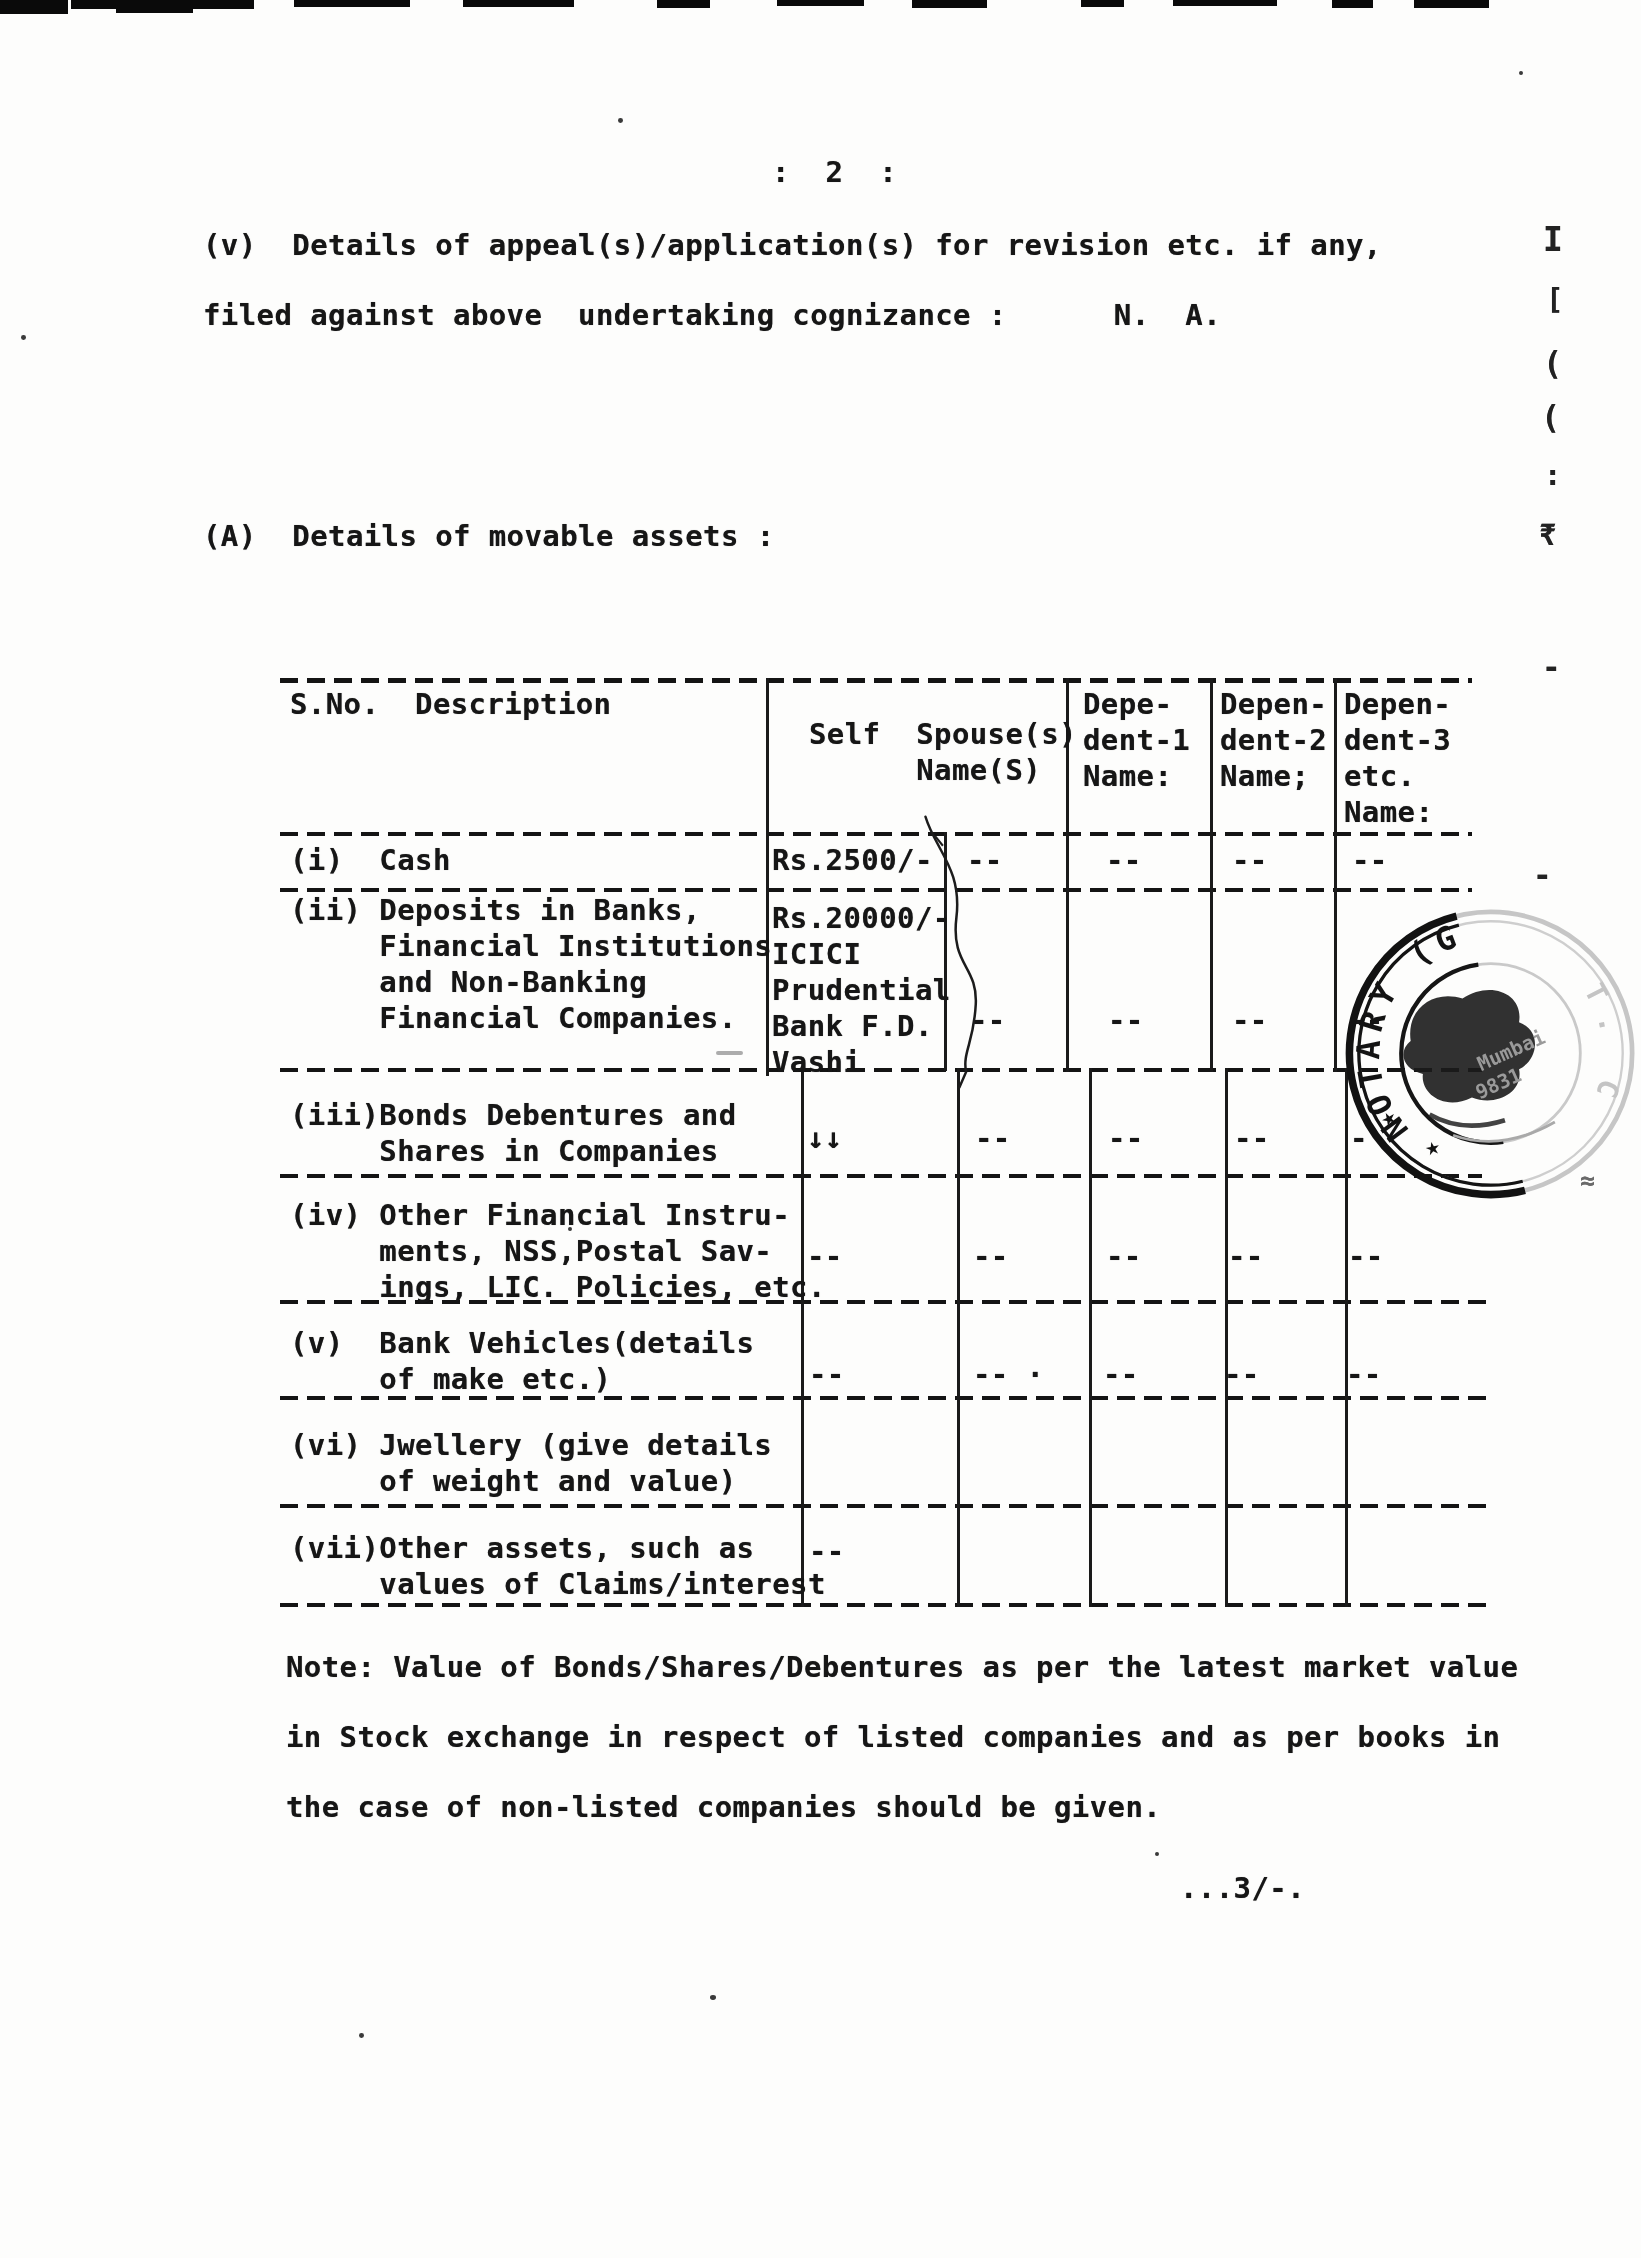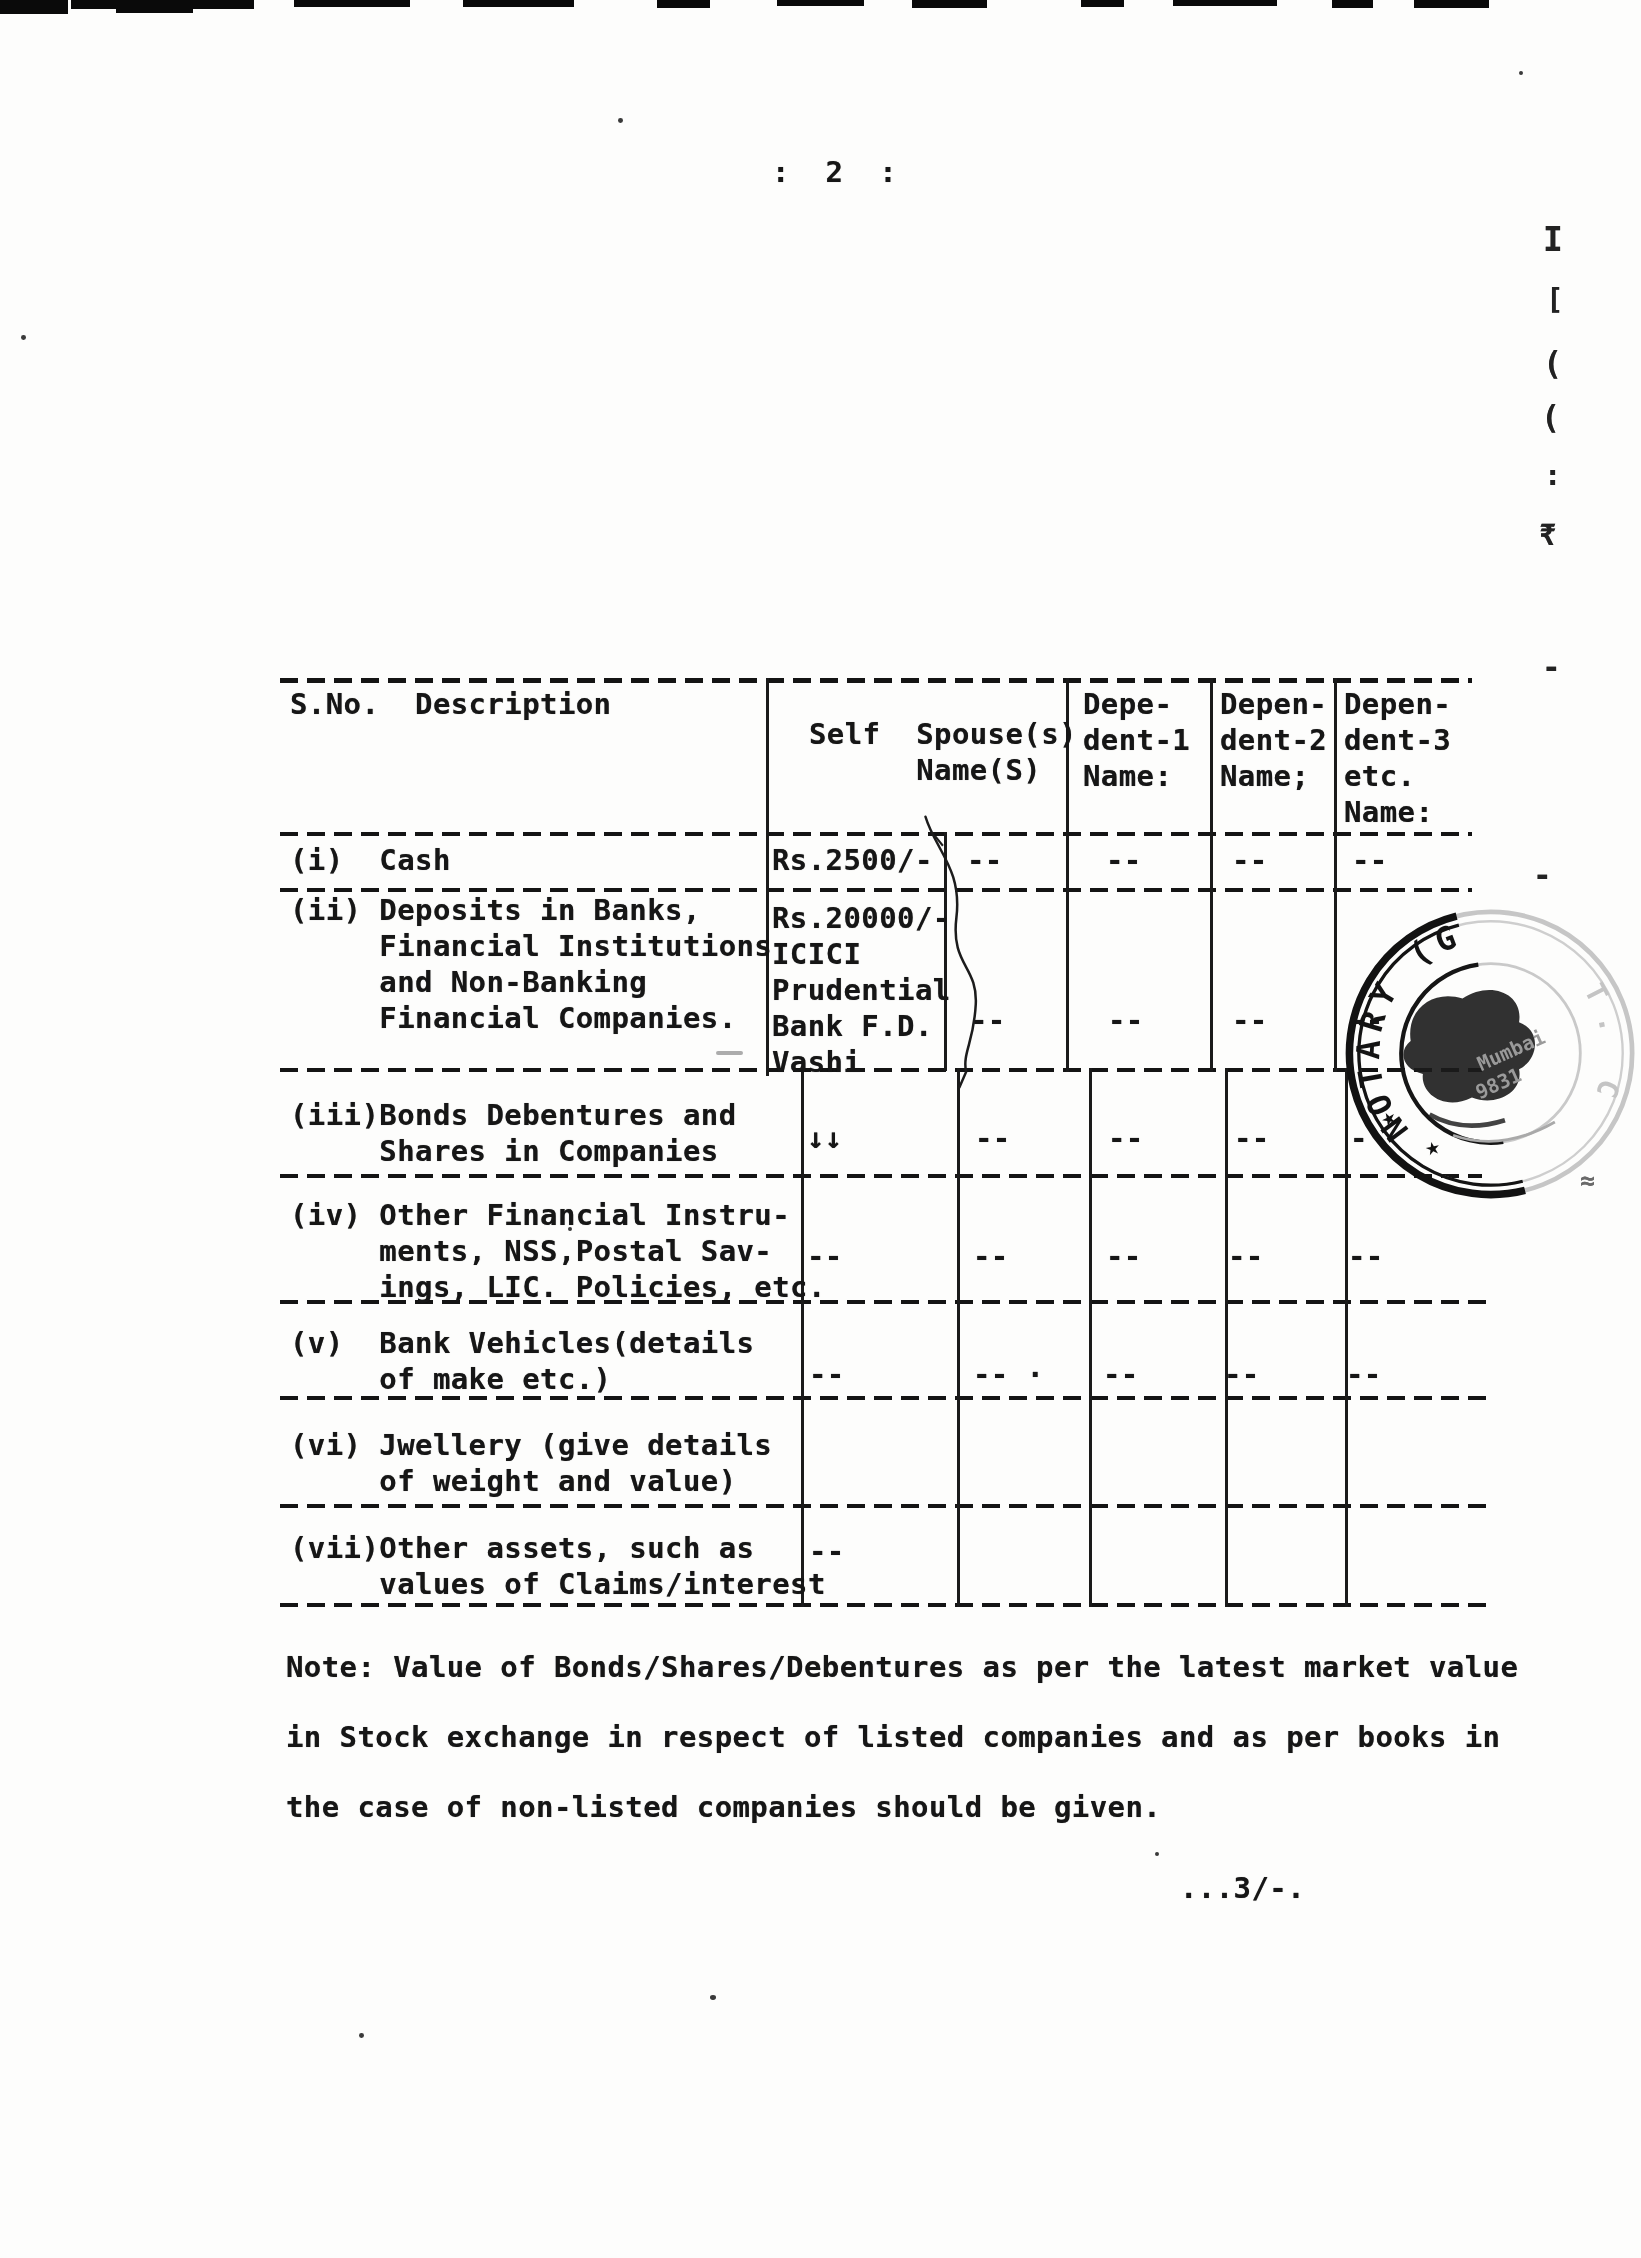--- a/index.html
+++ b/index.html
@@ -45,22 +45,25 @@
     <div class="edgebar" style="left:777px;top:0;width:87px;height:5.8px"></div>
     <div class="edgebar" style="left:912px;top:0;width:75px;height:7.7px"></div>
     <div class="edgebar" style="left:1081px;top:0;width:43px;height:6.8px"></div>
     <div class="edgebar" style="left:1173px;top:0;width:104px;height:5.8px"></div>
     <div class="edgebar" style="left:1332px;top:0;width:41px;height:7.7px"></div>
     <div class="edgebar" style="left:1414px;top:0;width:75px;height:7.7px"></div>
   </div>
 
   <div class="t lh40" style="left:772px;top:153px">:  2  :</div>
 
-
-
+  <div class="t lh73" style="left:203px;top:210px">(v)  Details of appeal(s)/application(s) for revision etc. if any,
+filed against above  undertaking cognizance :      N.  A.</div>
+
+
+  <div class="t lh40" style="left:203px;top:517px">(A)  Details of movable assets :</div>
 
 
   <div>
 
     <div class="hline" style="left:280px;top:678px;width:1192px;height:4.8px"></div>
     <div class="hline" style="left:280px;top:832px;width:1192px"></div>
     <div class="hline" style="left:280px;top:888px;width:1192px"></div>
     <div class="hline" style="left:280px;top:1068px;width:1202px"></div>
     <div class="hline" style="left:280px;top:1174px;width:1202px"></div>
     <div class="hline" style="left:280px;top:1300px;width:1207px"></div>

